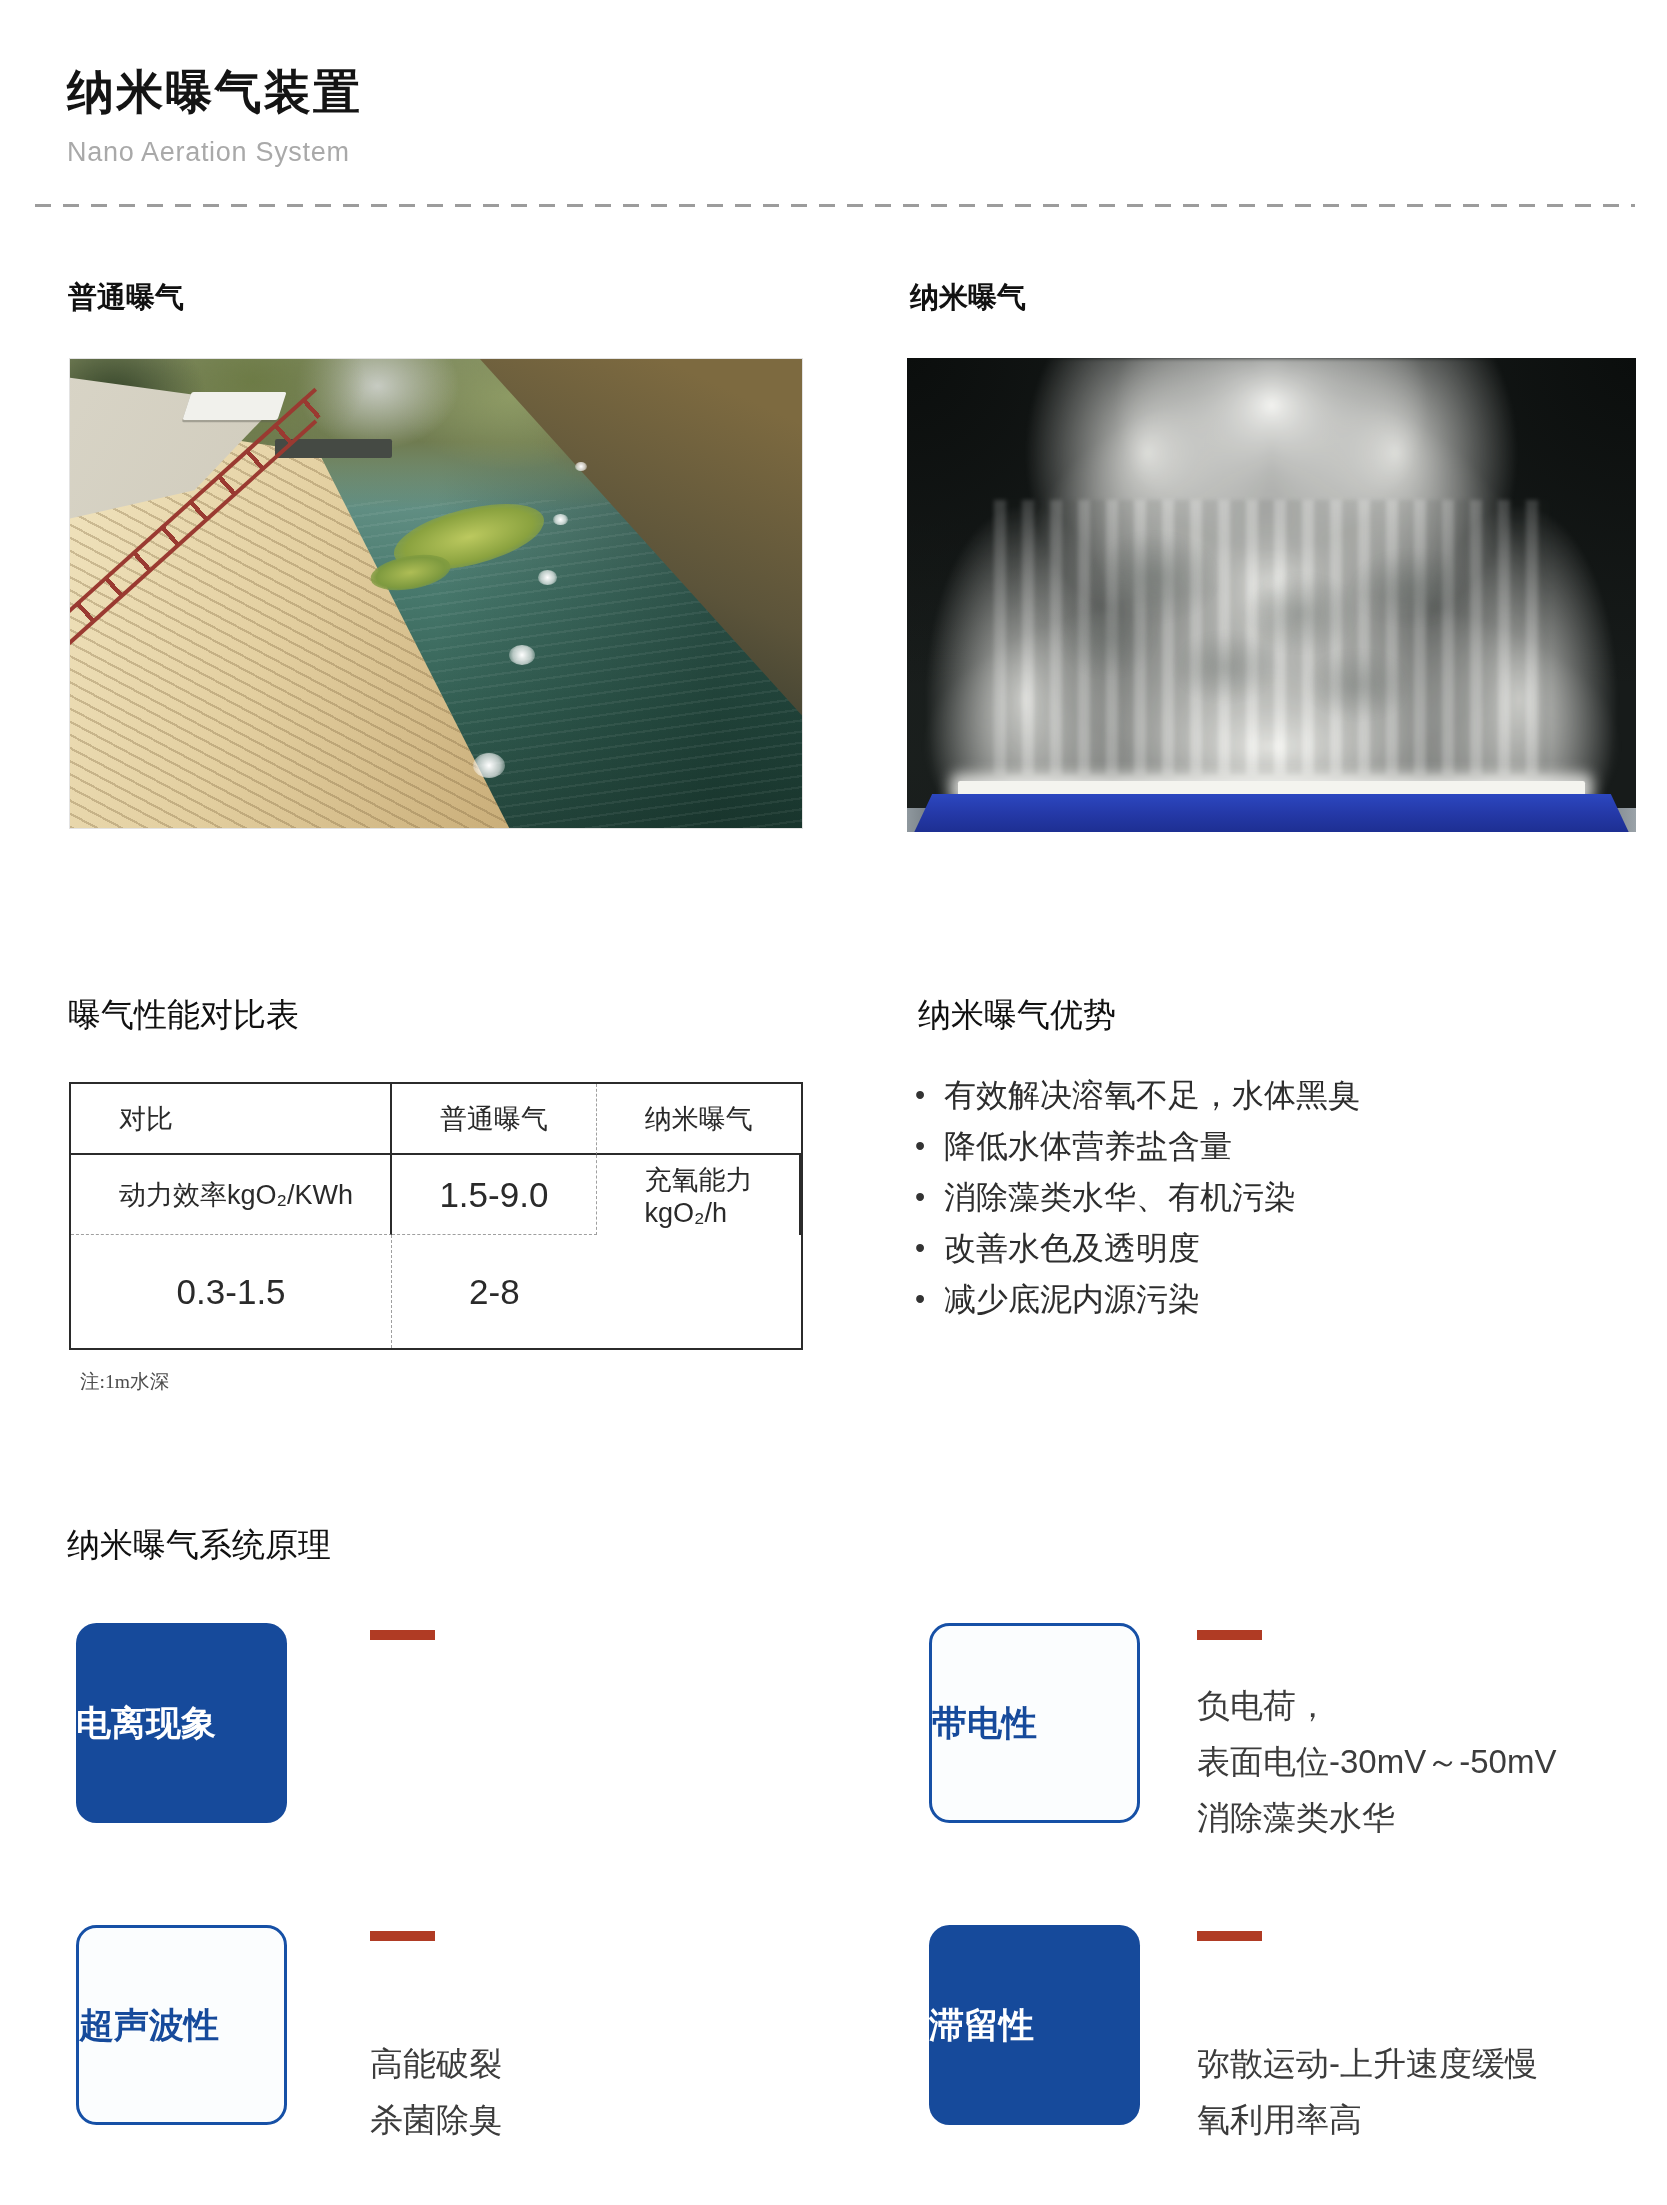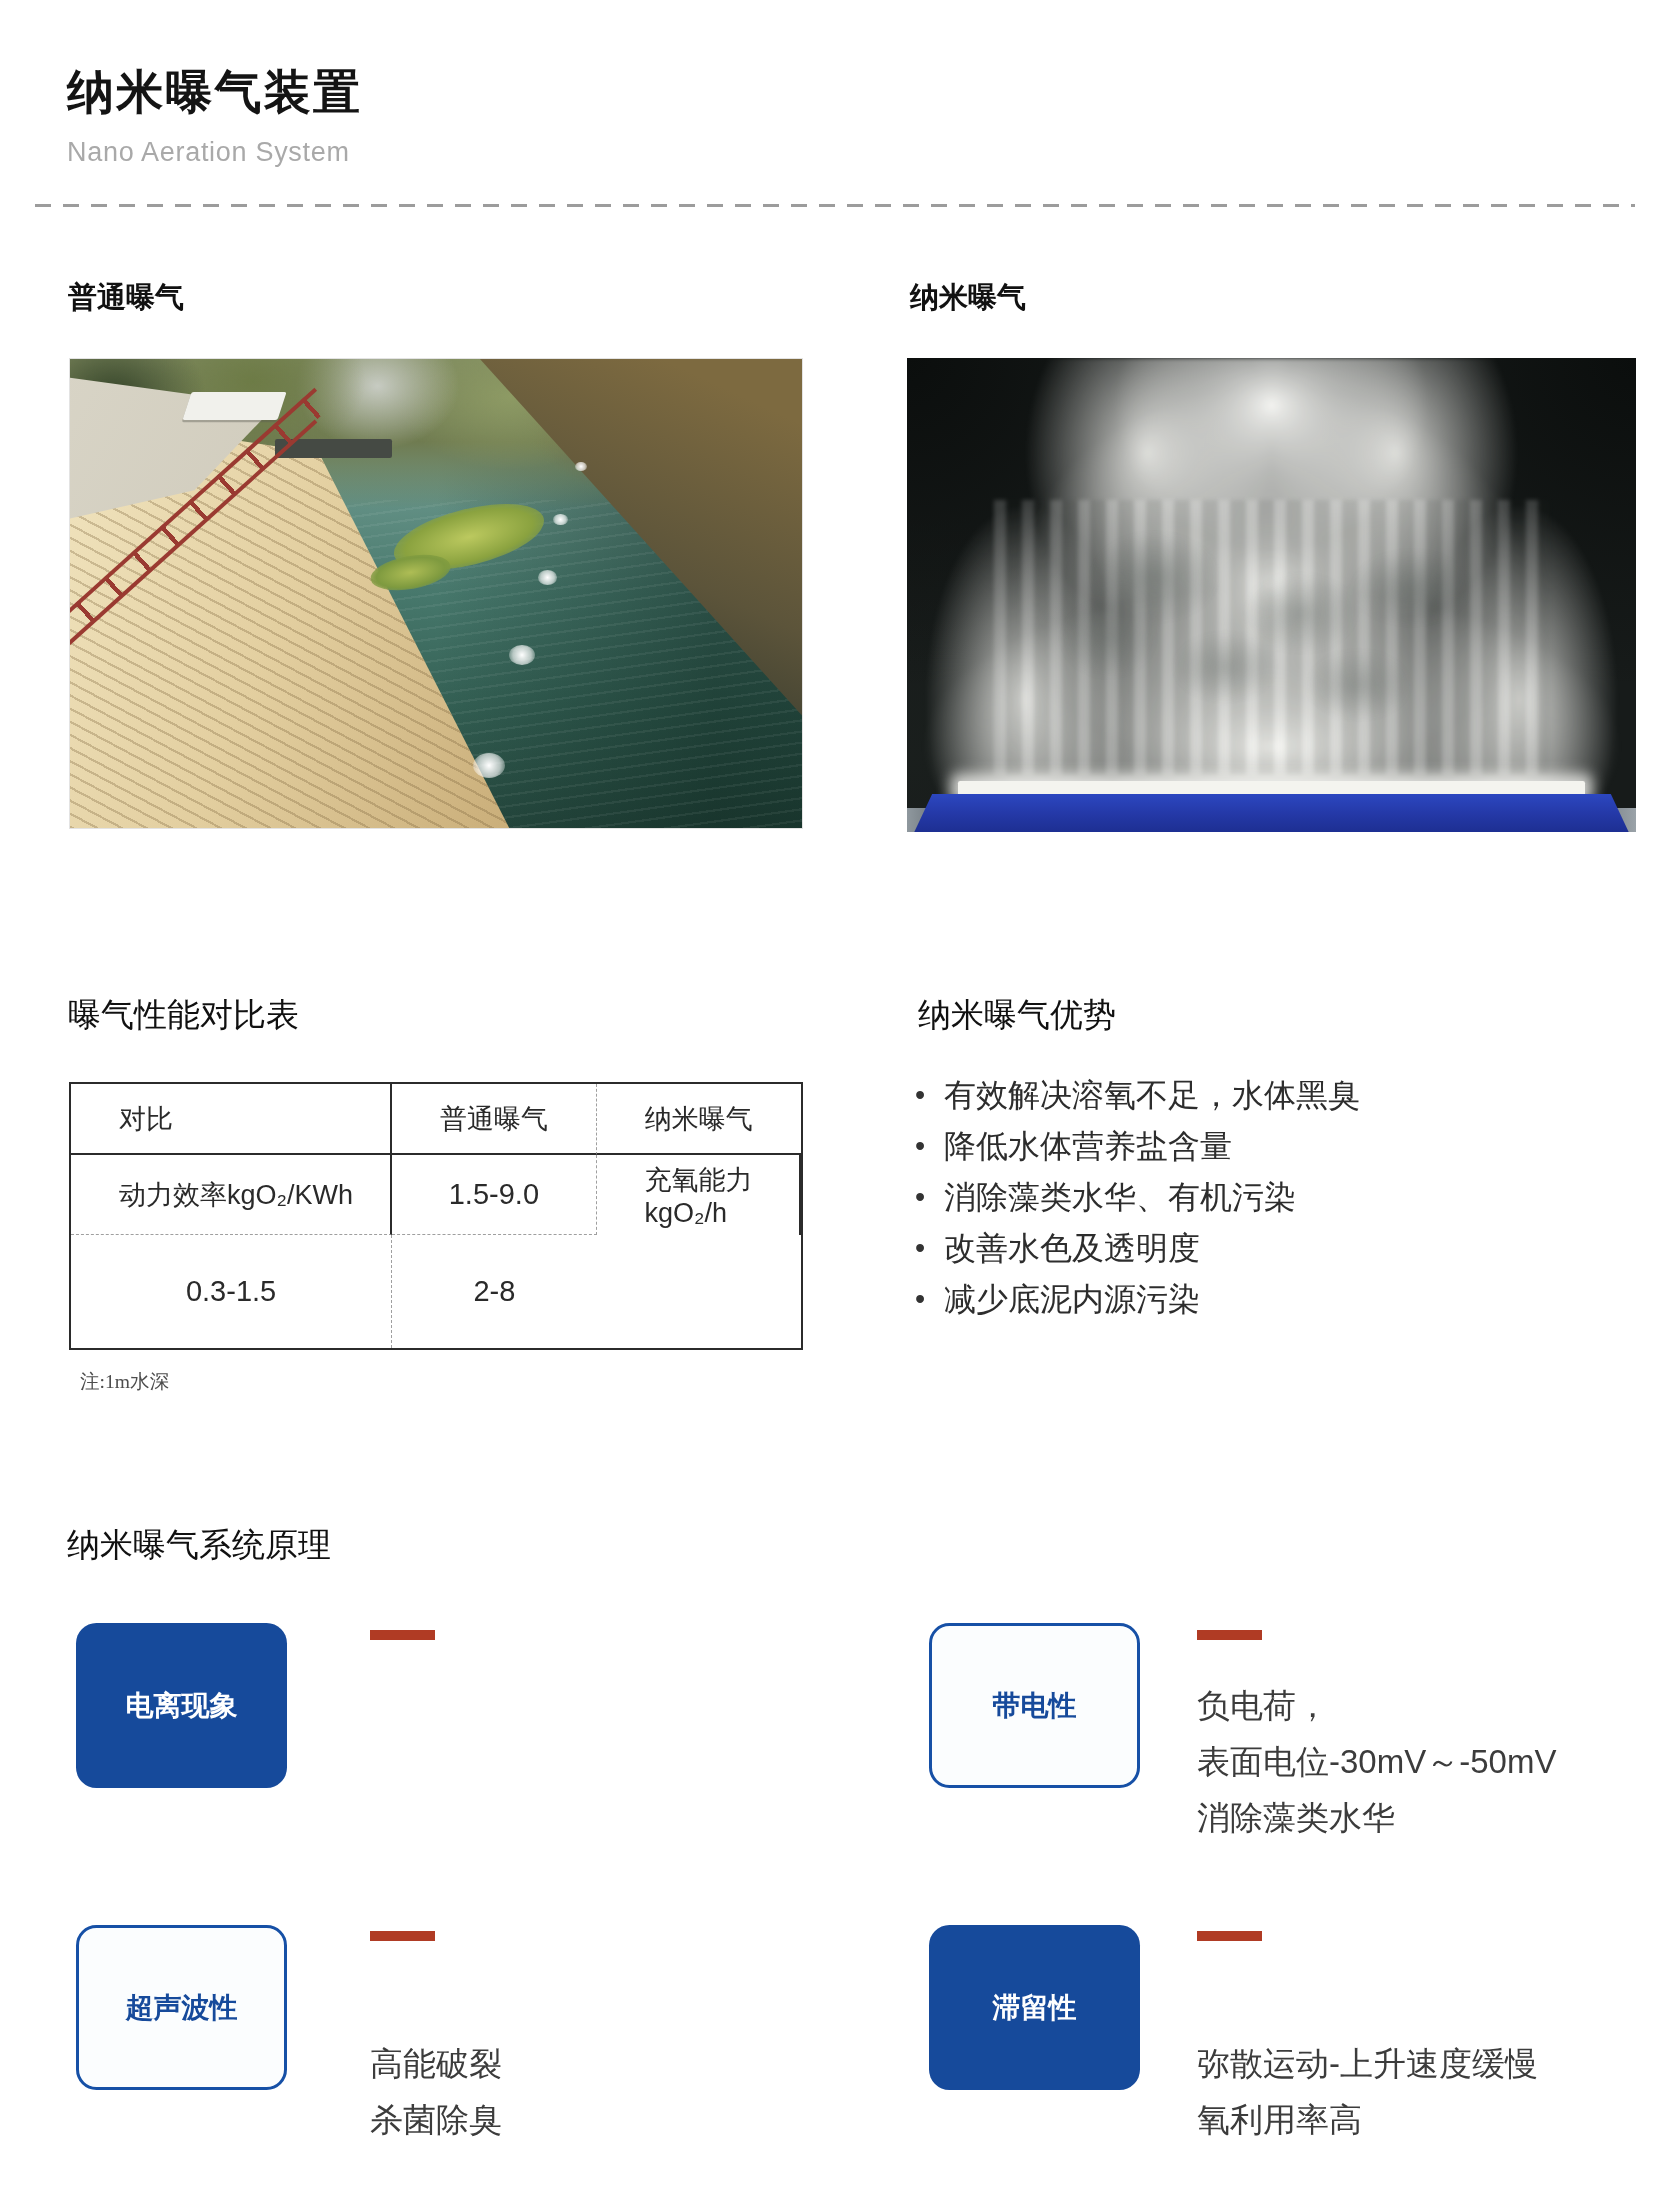--- a/index.html
+++ b/index.html
@@ -101,32 +101,32 @@
   .cmp-heading{left:68px;top:993px;}
   .adv-heading{left:918px;top:993px;}
   .cmp-table{left:69px;top:1082px;width:734px;height:268px;border:2.9px solid #2b2b2b;box-sizing:border-box;
     display:grid;grid-template-columns:44% 28% 28%;grid-template-rows:71px 80px 1fr;}
   .cmp-table .cell{display:flex;align-items:center;justify-content:center;font-size:27px;color:#2a2a2a;}
   .cmp-table .cell.metric{justify-content:flex-start;padding-left:48px;}
   .cmp-table .c1{border-right:2.2px solid #2b2b2b;}
   .cmp-table .c2{border-right:1.5px dashed #9f9f9f;}
   .cmp-table .hrow{border-bottom:2.2px solid #2b2b2b;}
   .cmp-table .r1{border-bottom:1.5px dashed #9f9f9f;}
-  .cmp-table .val{font-size:29px;}
+  .cmp-table .val{font-size:35px;}
   .cmp-note{left:80px;top:1368px;font-size:19.6px;color:#4d4d4d;font-family:Liberation Serif, serif;}
 
   
   .adv-list{left:915px;top:1070px;width:727px;}
   .adv-item{display:flex;align-items:center;height:51px;font-size:32px;color:#2d2d2d;}
   .adv-bullet{width:29px;font-size:29px;color:#333;flex:0 0 29px;}
 
   
   .pr-heading{left:67px;top:1523px;}
-  .pr-card{width:211px;height:165px;border-radius:20.4px;box-sizing:border-box;
-    display:flex;align-items:center;justify-content:center;font-size:28px;font-weight:bold;}
+  .pr-card{width:211px;height:200px;border-radius:20.4px;box-sizing:border-box;
+    display:flex;align-items:center;justify-content:flex-start;font-size:35px;font-weight:bold;}
   .pr-card.filled{background:#164A9B;color:#ffffff;}
   .pr-card.outline{background:#fbfdfe;border:3.6px solid #1650A6;color:#164A9B;}
   .card1{left:76px;top:1623px;}
   .card2{left:929px;top:1623px;}
   .card3{left:76px;top:1925px;}
   .card4{left:929px;top:1925px;}
   .pr-dash{width:65px;height:10.2px;background:#B03B24;}
   .dash1{left:370px;top:1630px;}
   .dash2{left:1197px;top:1630px;}
   .dash3{left:370px;top:1931px;}

